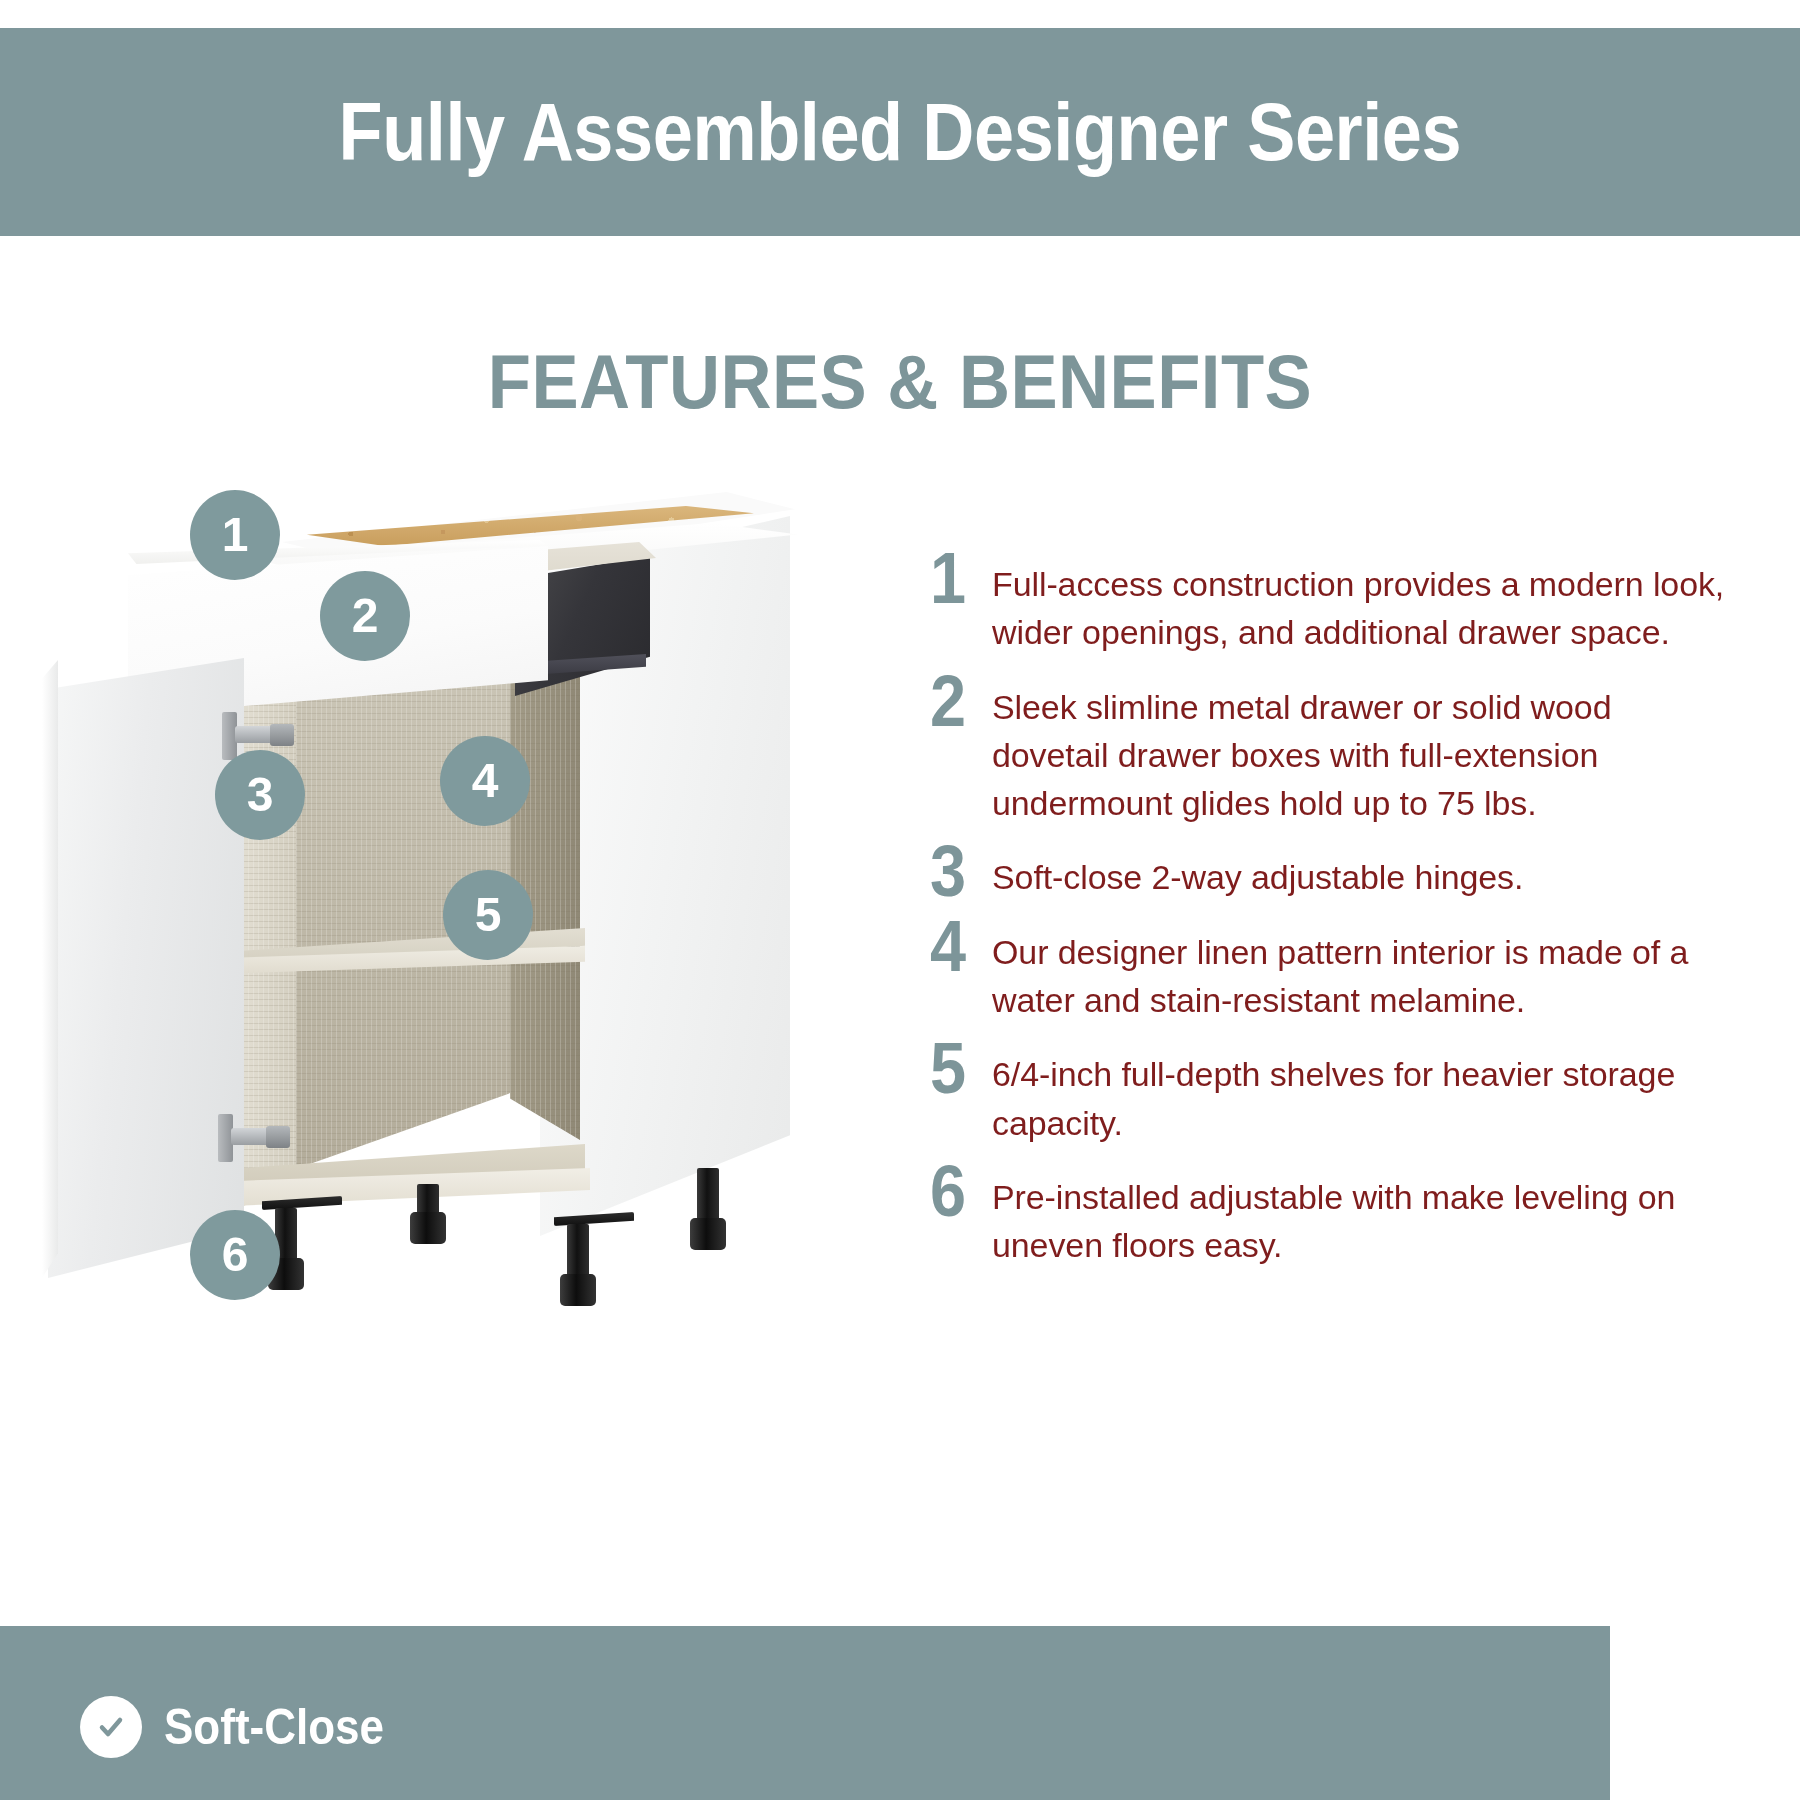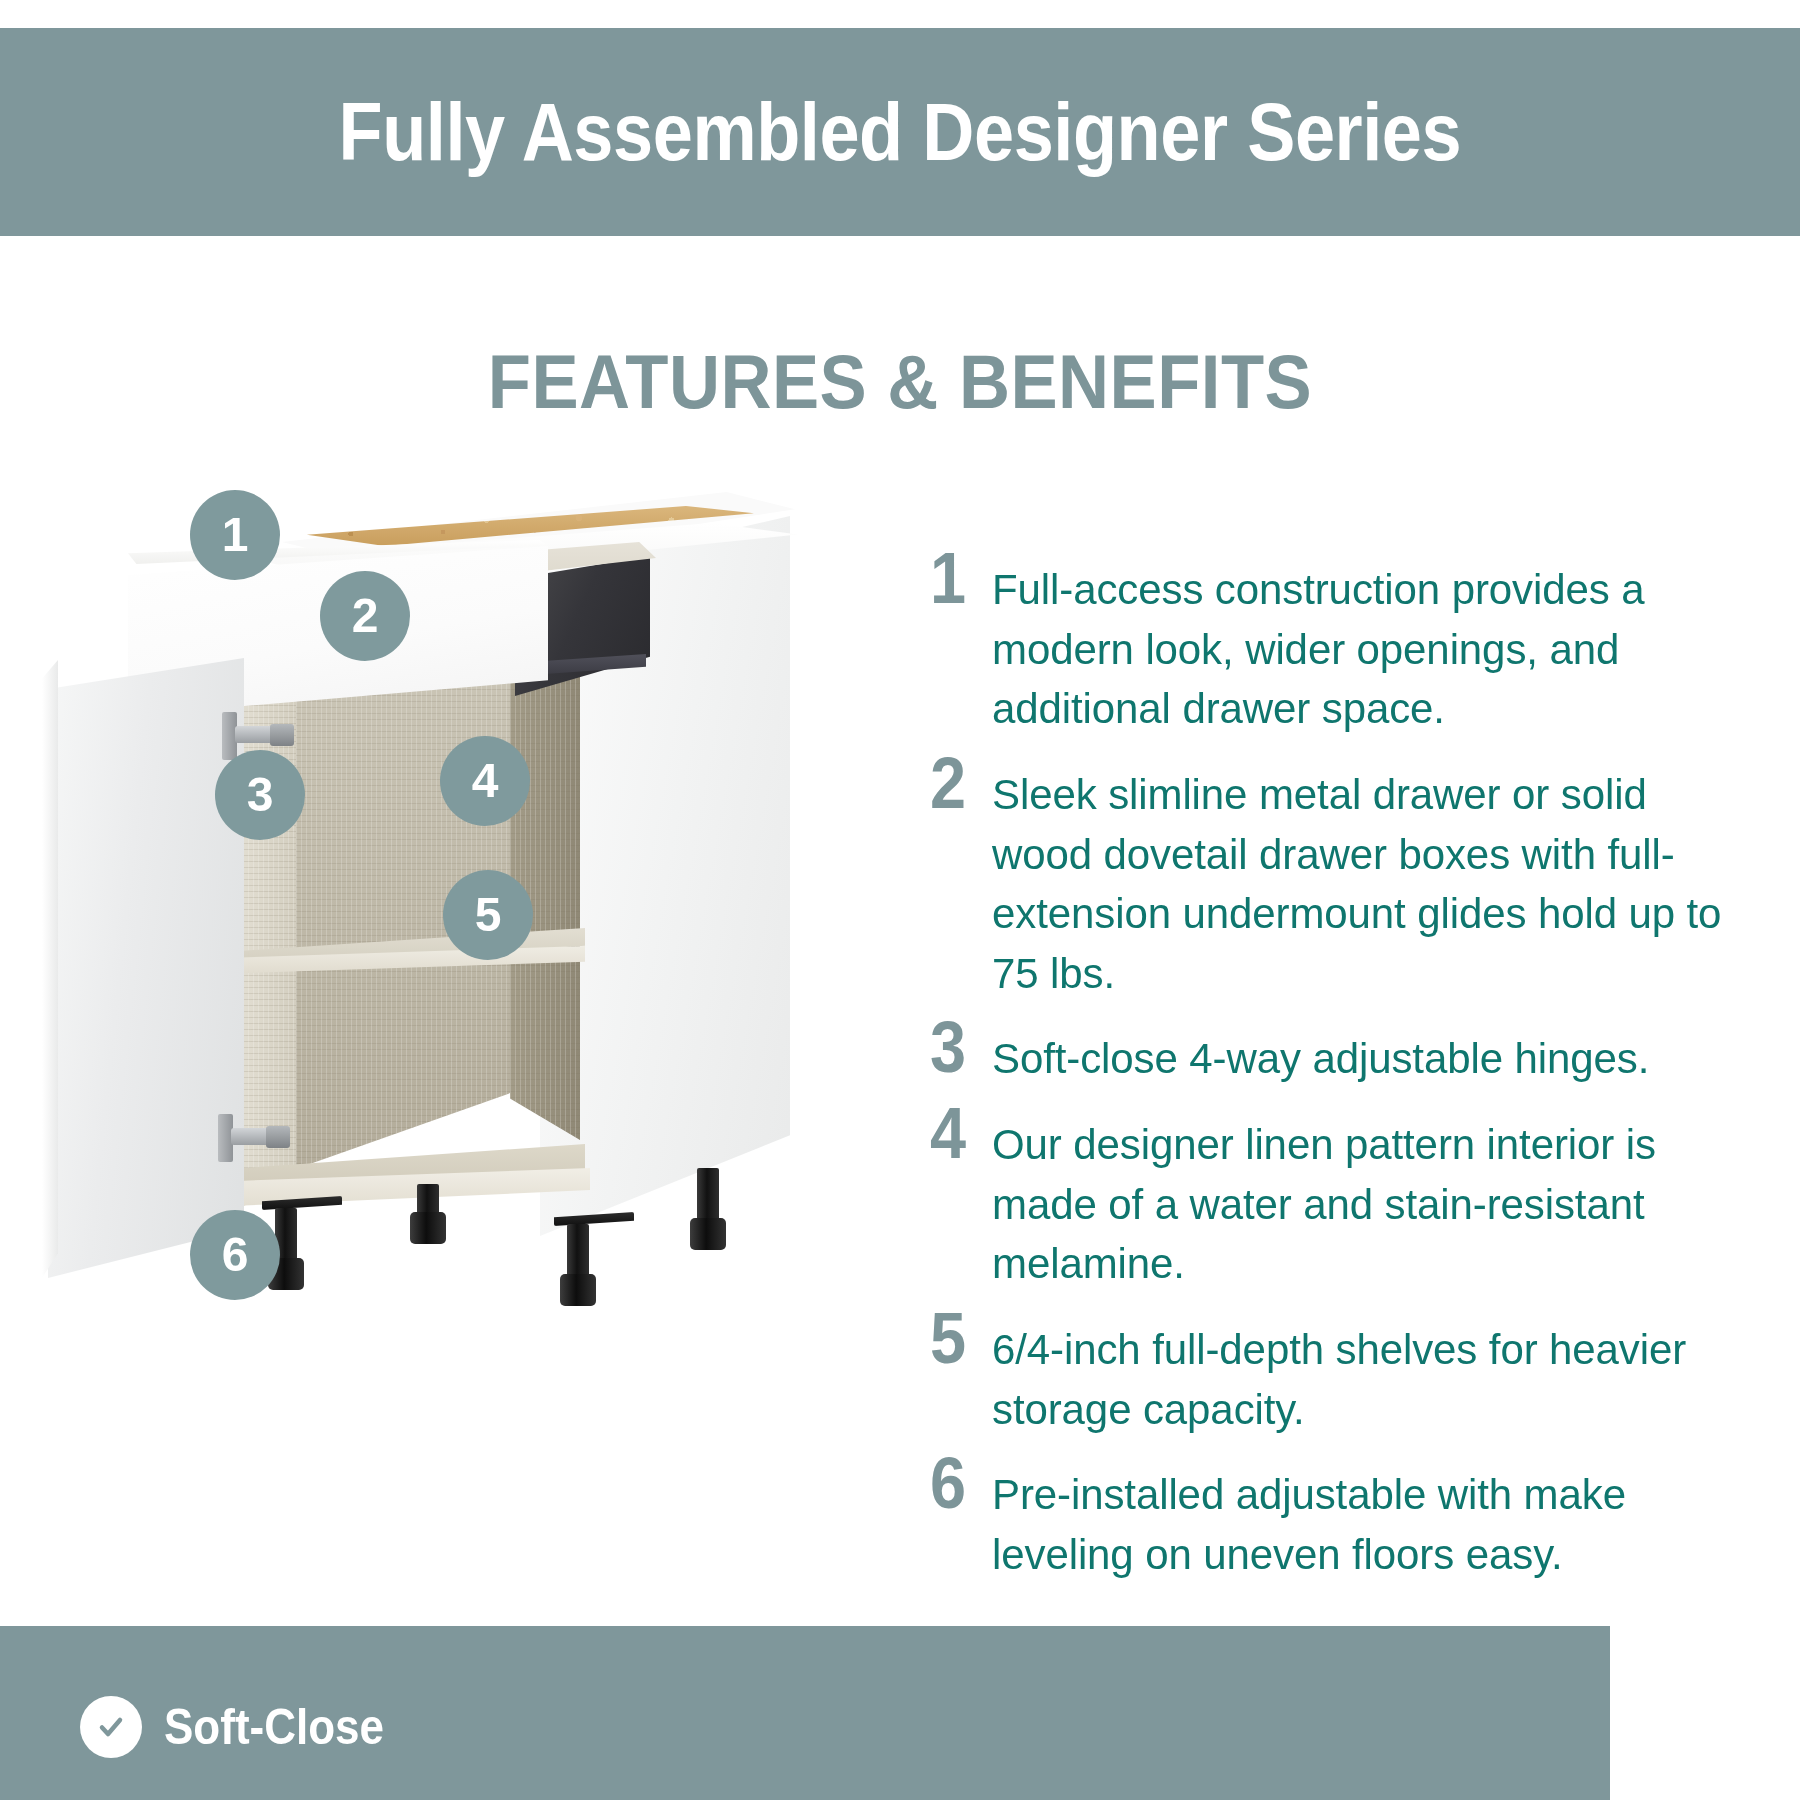--- a/index.html
+++ b/index.html
@@ -337,24 +337,24 @@
     color: #7d9599;
     font-family: "Liberation Sans", sans-serif;
     font-weight: 700;
     font-size: 72px;
     line-height: 0.84;
     transform: scaleX(0.9);
     transform-origin: left top;
   }
   .feature-text {
     flex: 1;
-    color: #0f766e;
+    color: #7f1d1d;
     font-family: "Liberation Sans", sans-serif;
     font-weight: 400;
-    font-size: 42px;
+    font-size: 34px;
     line-height: 1.42;
     letter-spacing: -0.1px;
     padding-top: 12px;
   }
 
   
   .bottom-banner {
     position: absolute;
     left: 0; top: 1598px;
     width: 1610px;
@@ -485,21 +485,21 @@
       <div class="feature-text">Full-access construction provides a modern look, wider openings, and additional drawer space.</div>
     </div>
 
     <div class="feature-row">
       <div class="feature-num">2</div>
       <div class="feature-text">Sleek slimline metal drawer or solid wood dovetail drawer boxes with full-extension undermount glides hold up to 75 lbs.</div>
     </div>
 
     <div class="feature-row">
       <div class="feature-num">3</div>
-      <div class="feature-text">Soft-close 4-way adjustable hinges.</div>
+      <div class="feature-text">Soft-close 2-way adjustable hinges.</div>
     </div>
 
     <div class="feature-row">
       <div class="feature-num">4</div>
       <div class="feature-text">Our designer linen pattern interior is made of a water and stain-resistant melamine.</div>
     </div>
 
     <div class="feature-row">
       <div class="feature-num">5</div>
       <div class="feature-text">6/4-inch full-depth shelves for heavier storage capacity.</div>

